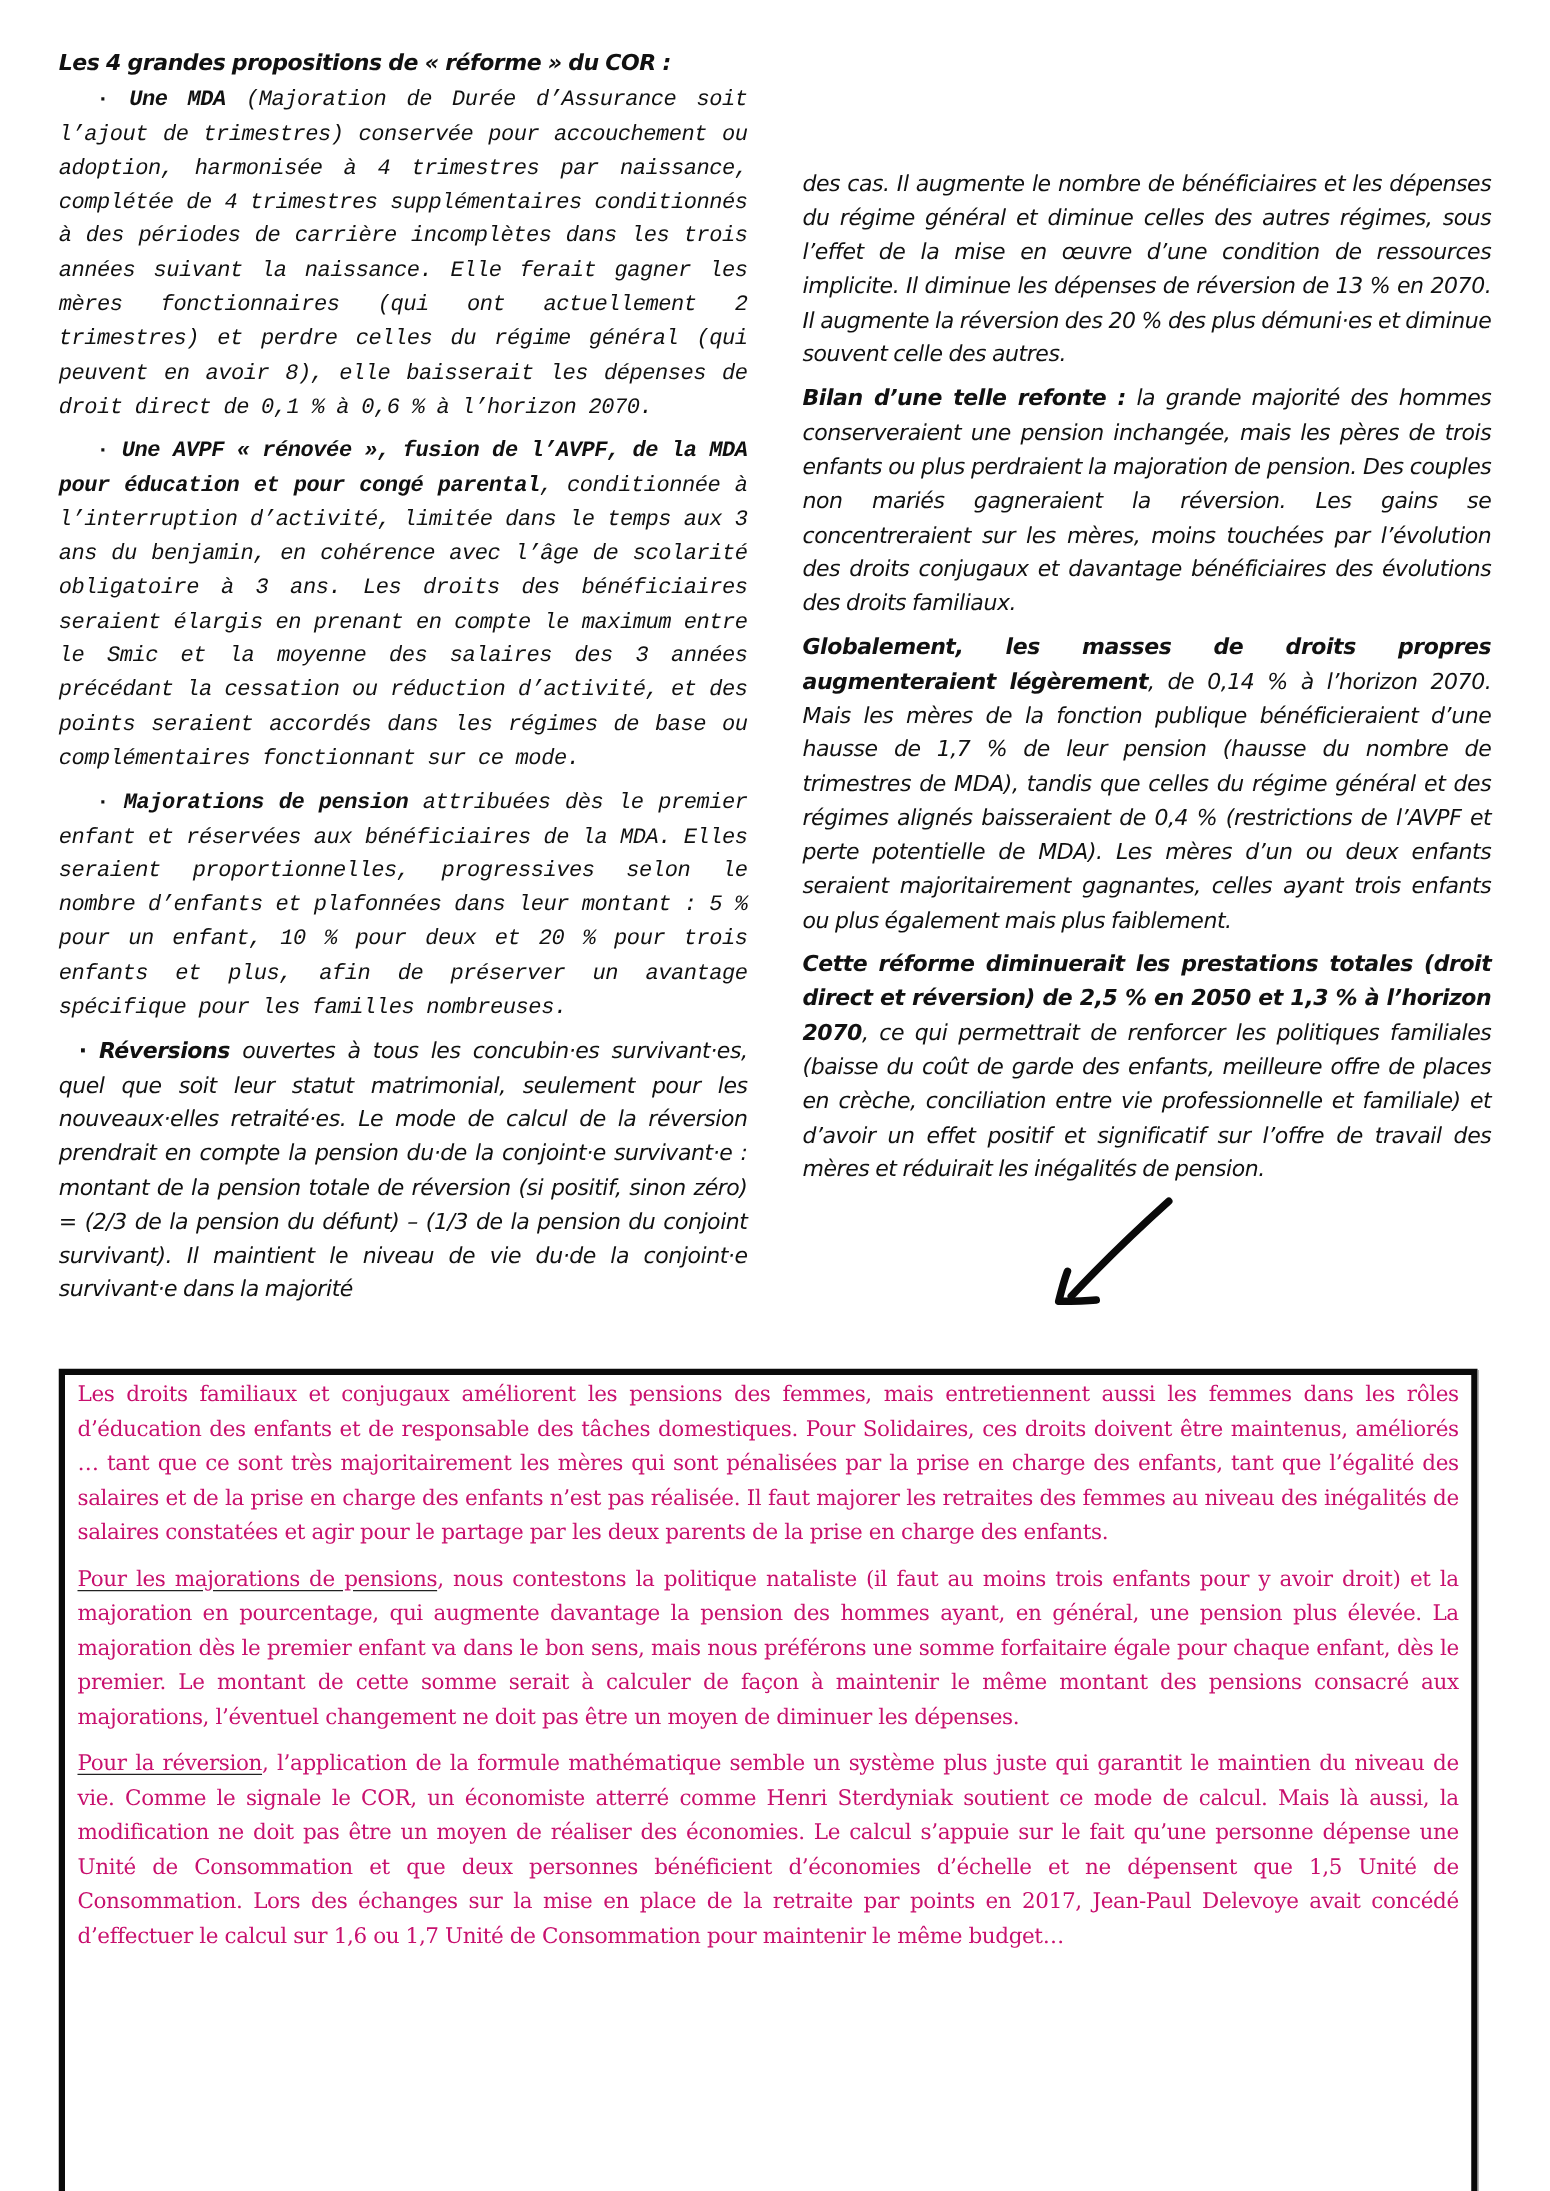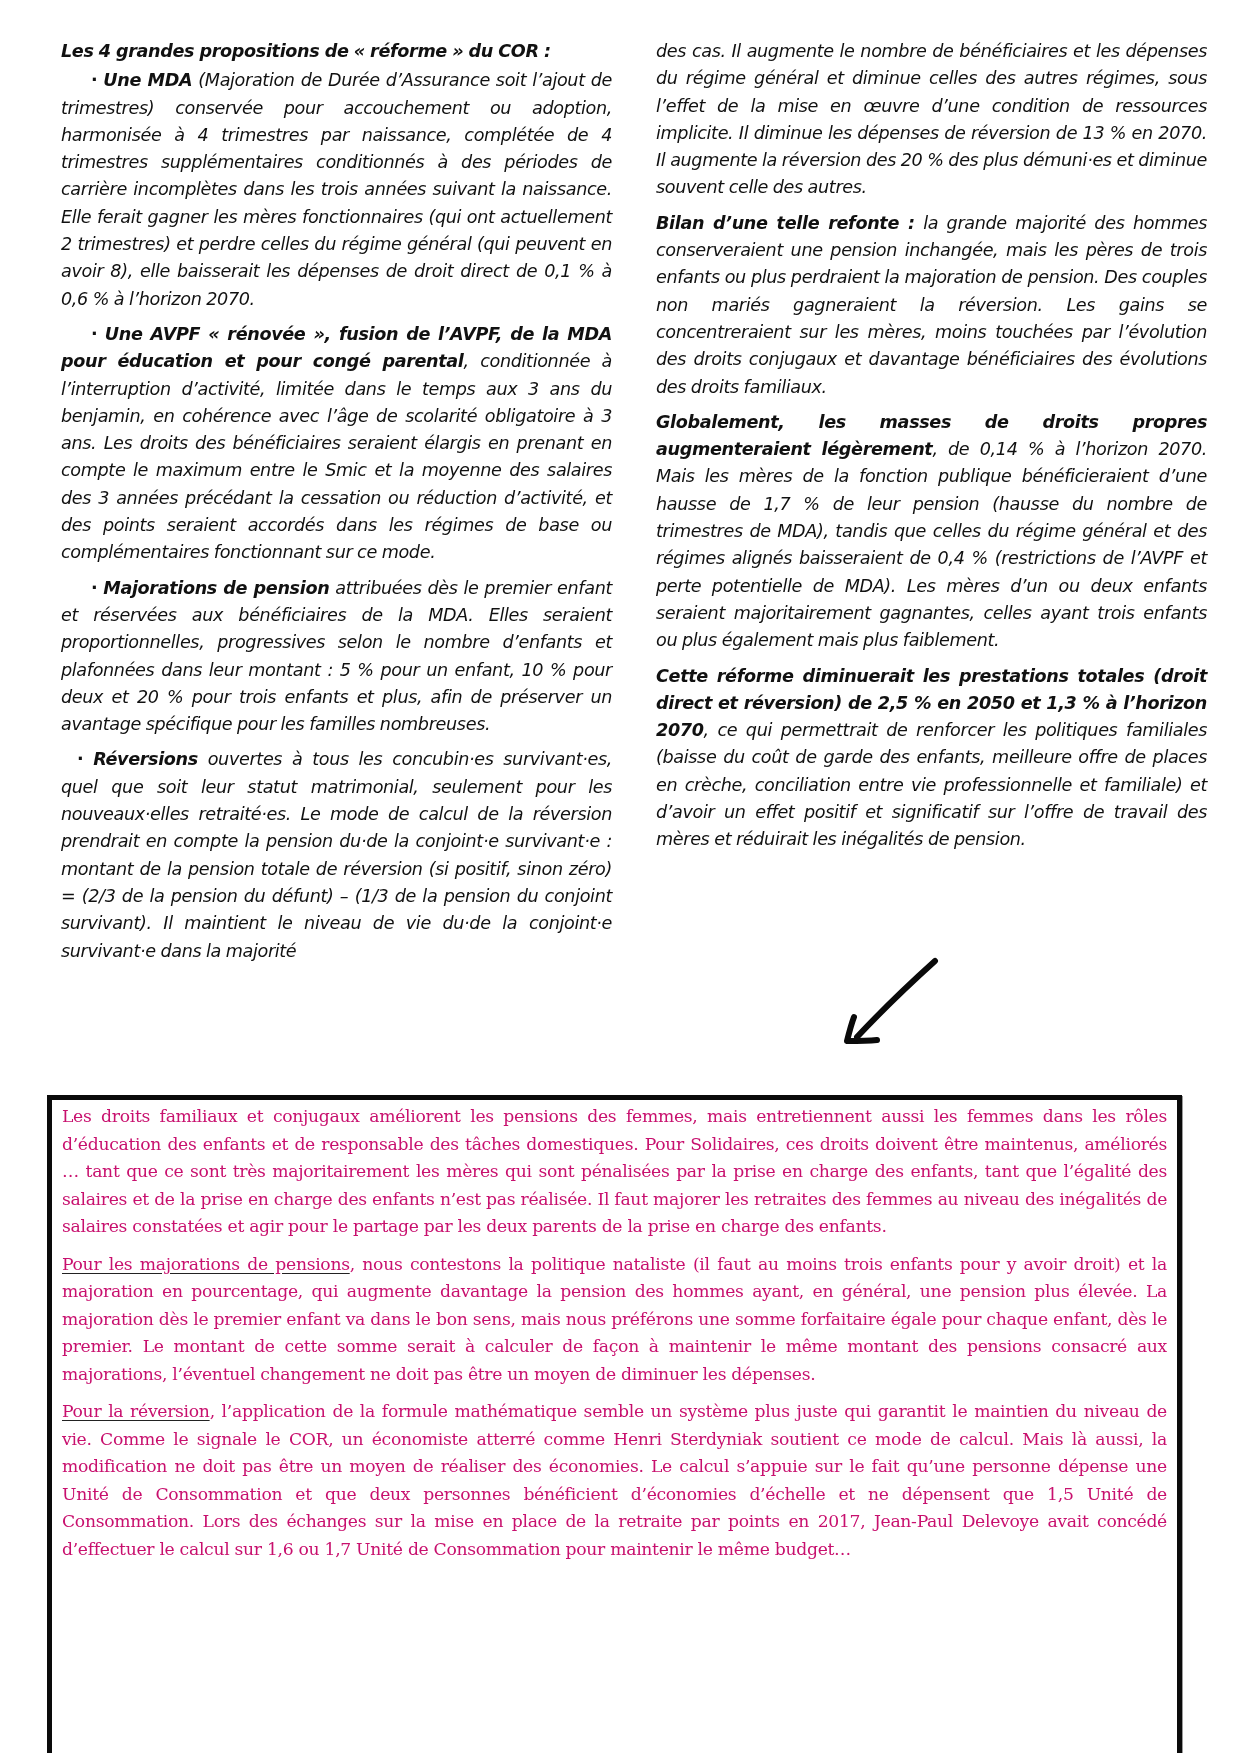--- a/index.html
+++ b/index.html
@@ -9,45 +9,46 @@
     }
     body {
       width: 1240px;
       height: 1753px;
       position: relative;
       overflow: hidden;
       color: #111111;
     }
     .columns {
       position: absolute;
-      left: 61px;
+      left: 47px;
       top: 38px;
       width: 1146px;
       display: flex;
       justify-content: space-between;
+      align-items: center;
     }
     .col {
       width: 551px;
       font-family: "DejaVu Sans", sans-serif;
       font-style: italic;
       font-size: 17.6px;
       line-height: 27.3px;
       text-align: justify;
       letter-spacing: -0.35px;
       word-spacing: -0.5px;
     }
     .col p {
       margin: 0 0 8px 0;
       hyphens: auto;
     }
     .col .heading {
       font-weight: bold;
       margin-bottom: 2px;
     }
-    .col .indent { text-indent: 30px; }
+    .col .indent { text-indent: 30px; font-family: Liberation Mono, monospace; }
     .col .indent-sm { text-indent: 16px; }
     .col b { font-weight: bold; }
     .col .bullet { font-style: normal; font-weight: bold; }
 
     .arrow {
       position: absolute;
       left: 835px;
       top: 955px;
       width: 120px;
       height: 100px;

